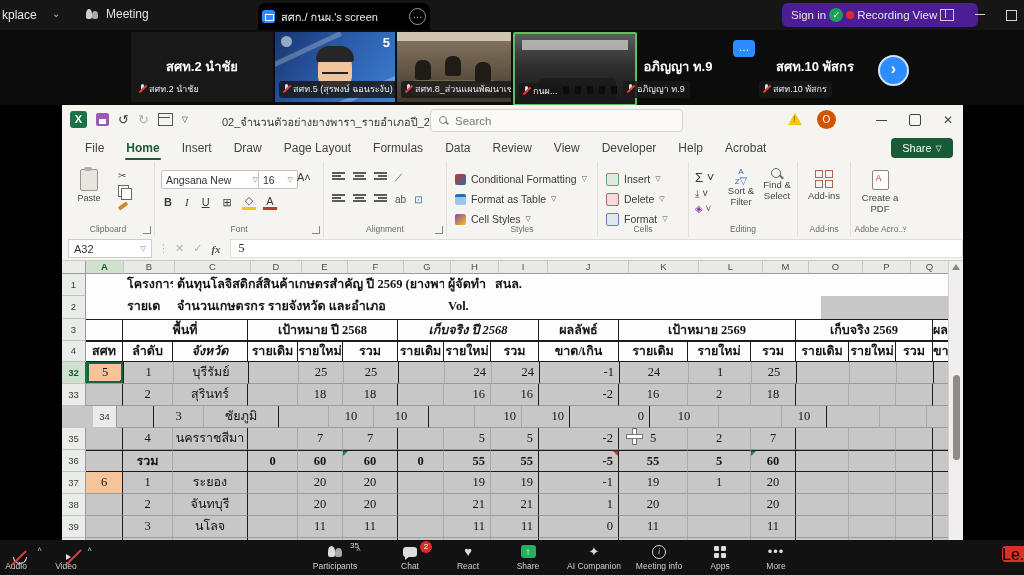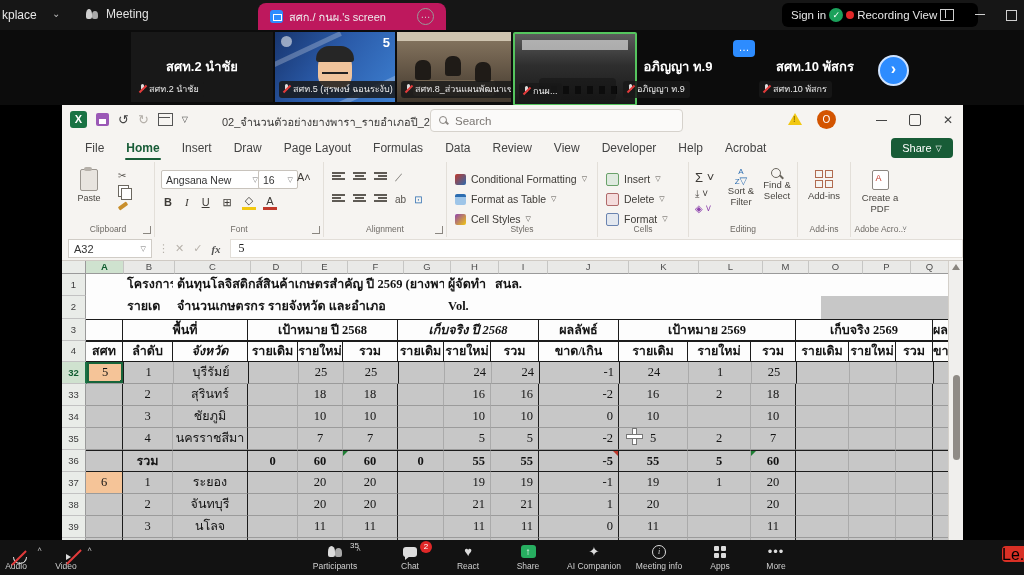--- a/index.html
+++ b/index.html
@@ -9,27 +9,27 @@
 
   
   #zoombar{left:0;top:0;width:1024px;height:30px;background:#161616;color:#ddd;}
   #zoombar .wlabel{left:2px;top:8px;font-size:12px;color:#e8e8e8;}
   #zoombar .caret{left:52px;top:8px;font-size:10px;color:#bbb;}
   .peopleicon{width:14px;height:10px;position:relative;}
   .peopleicon:before,.peopleicon:after{content:"";position:absolute;background:#cfcfcf;border-radius:50% 50% 2px 2px;}
   .peopleicon:before{left:0;top:0;width:6px;height:10px;}
   .peopleicon:after{left:6px;top:2px;width:6px;height:8px;opacity:.8;}
   #meetingtab{left:86px;top:7px;display:flex;gap:6px;align-items:center;font-size:12px;color:#e3e3e3;}
-  #screentab{left:258px;top:3px;width:164px;height:27px;background:#be185d;border-radius:8px 8px 0 0;
-             display:flex;align-items:center;gap:6px;padding:0 12px;color:#eee;font-size:11px;}
+  #screentab{left:258px;top:3px;width:164px;height:27px;background:#000000;border-radius:8px 8px 0 0;
+             display:flex;align-items:center;gap:6px;padding:0 4px;color:#eee;font-size:11px;}
   #screentab .mini{width:13px;height:13px;border-radius:3px;background:#2d8cff;flex:none;position:relative;}
   #screentab .mini:after{content:"";position:absolute;left:3px;top:4px;width:7px;height:5px;border:1px solid #fff;}
   #screentab .dots{margin-left:auto;width:15px;height:15px;border:1px solid #9a9a9a;border-radius:50%;
                    color:#ccc;font-size:10px;line-height:12px;text-align:center;}
-  #rightpill{left:782px;top:3px;width:178px;height:24px;background:#000000;border-radius:6px;
+  #rightpill{left:782px;top:3px;width:178px;height:24px;background:#4c1d95;border-radius:6px;
              display:flex;align-items:center;gap:3px;padding:0 9px;font-size:11.5px;color:#e5e5e5;}
   .shield{width:14px;height:14px;border-radius:50%;background:#1ba15b;color:#fff;font-size:9px;line-height:14px;text-align:center;}
   .redot{width:8px;height:8px;border-radius:50%;background:#e02828;}
   .viewgrid{width:12px;height:10px;border:1px solid #cfcfcf;position:relative;}
   .viewgrid:after{content:"";position:absolute;left:4px;top:0;width:1px;height:8px;background:#cfcfcf;}
   .winmin{width:10px;height:1px;background:#cfcfcf;}
   .winrestore{width:9px;height:9px;border:1px solid #cfcfcf;}
   #zoombar .ctl{top:14px;}
 
   
@@ -635,21 +635,21 @@
           <div class="cell bR alR" style="width: 48px; line-height: 20px;">16</div>
           <div class="cell bR alR" style="width: 80px; line-height: 20px;">-2</div>
           <div class="cell" style="width: 69px; line-height: 20px;">16</div>
           <div class="cell" style="width: 63px; line-height: 20px;">2</div>
           <div class="cell bR" style="width: 45px; line-height: 20px;">18</div>
           <div class="cell" style="width: 53px; line-height: 20px;"></div>
           <div class="cell" style="width: 47px; line-height: 20px;"></div>
           <div class="cell bR" style="width: 37px; line-height: 20px;"></div>
           <div class="cell" style="width: 16px; line-height: 20px;"></div>
         </div>
-        <div class="grow row-data" style="height: 22px;">
+        <div class="grow row-data" style="height: 22px; margin-left: 31px;">
           <div class="gut" style="line-height: 21px;">34</div>
           <div class="cell bR" style="width: 37px; line-height: 20px;"></div>
           <div class="cell" style="width: 50px; line-height: 20px;">3</div>
           <div class="cell bR" style="width: 75px; line-height: 20px;">ชัยภูมิ</div>
           <div class="cell" style="width: 50px; line-height: 20px;"></div>
           <div class="cell" style="width: 45px; line-height: 20px;">10</div>
           <div class="cell bR" style="width: 55px; line-height: 20px;">10</div>
           <div class="cell" style="width: 46px; line-height: 20px;"></div>
           <div class="cell alR" style="width: 47px; line-height: 20px;">10</div>
           <div class="cell bR alR" style="width: 48px; line-height: 20px;">10</div>

